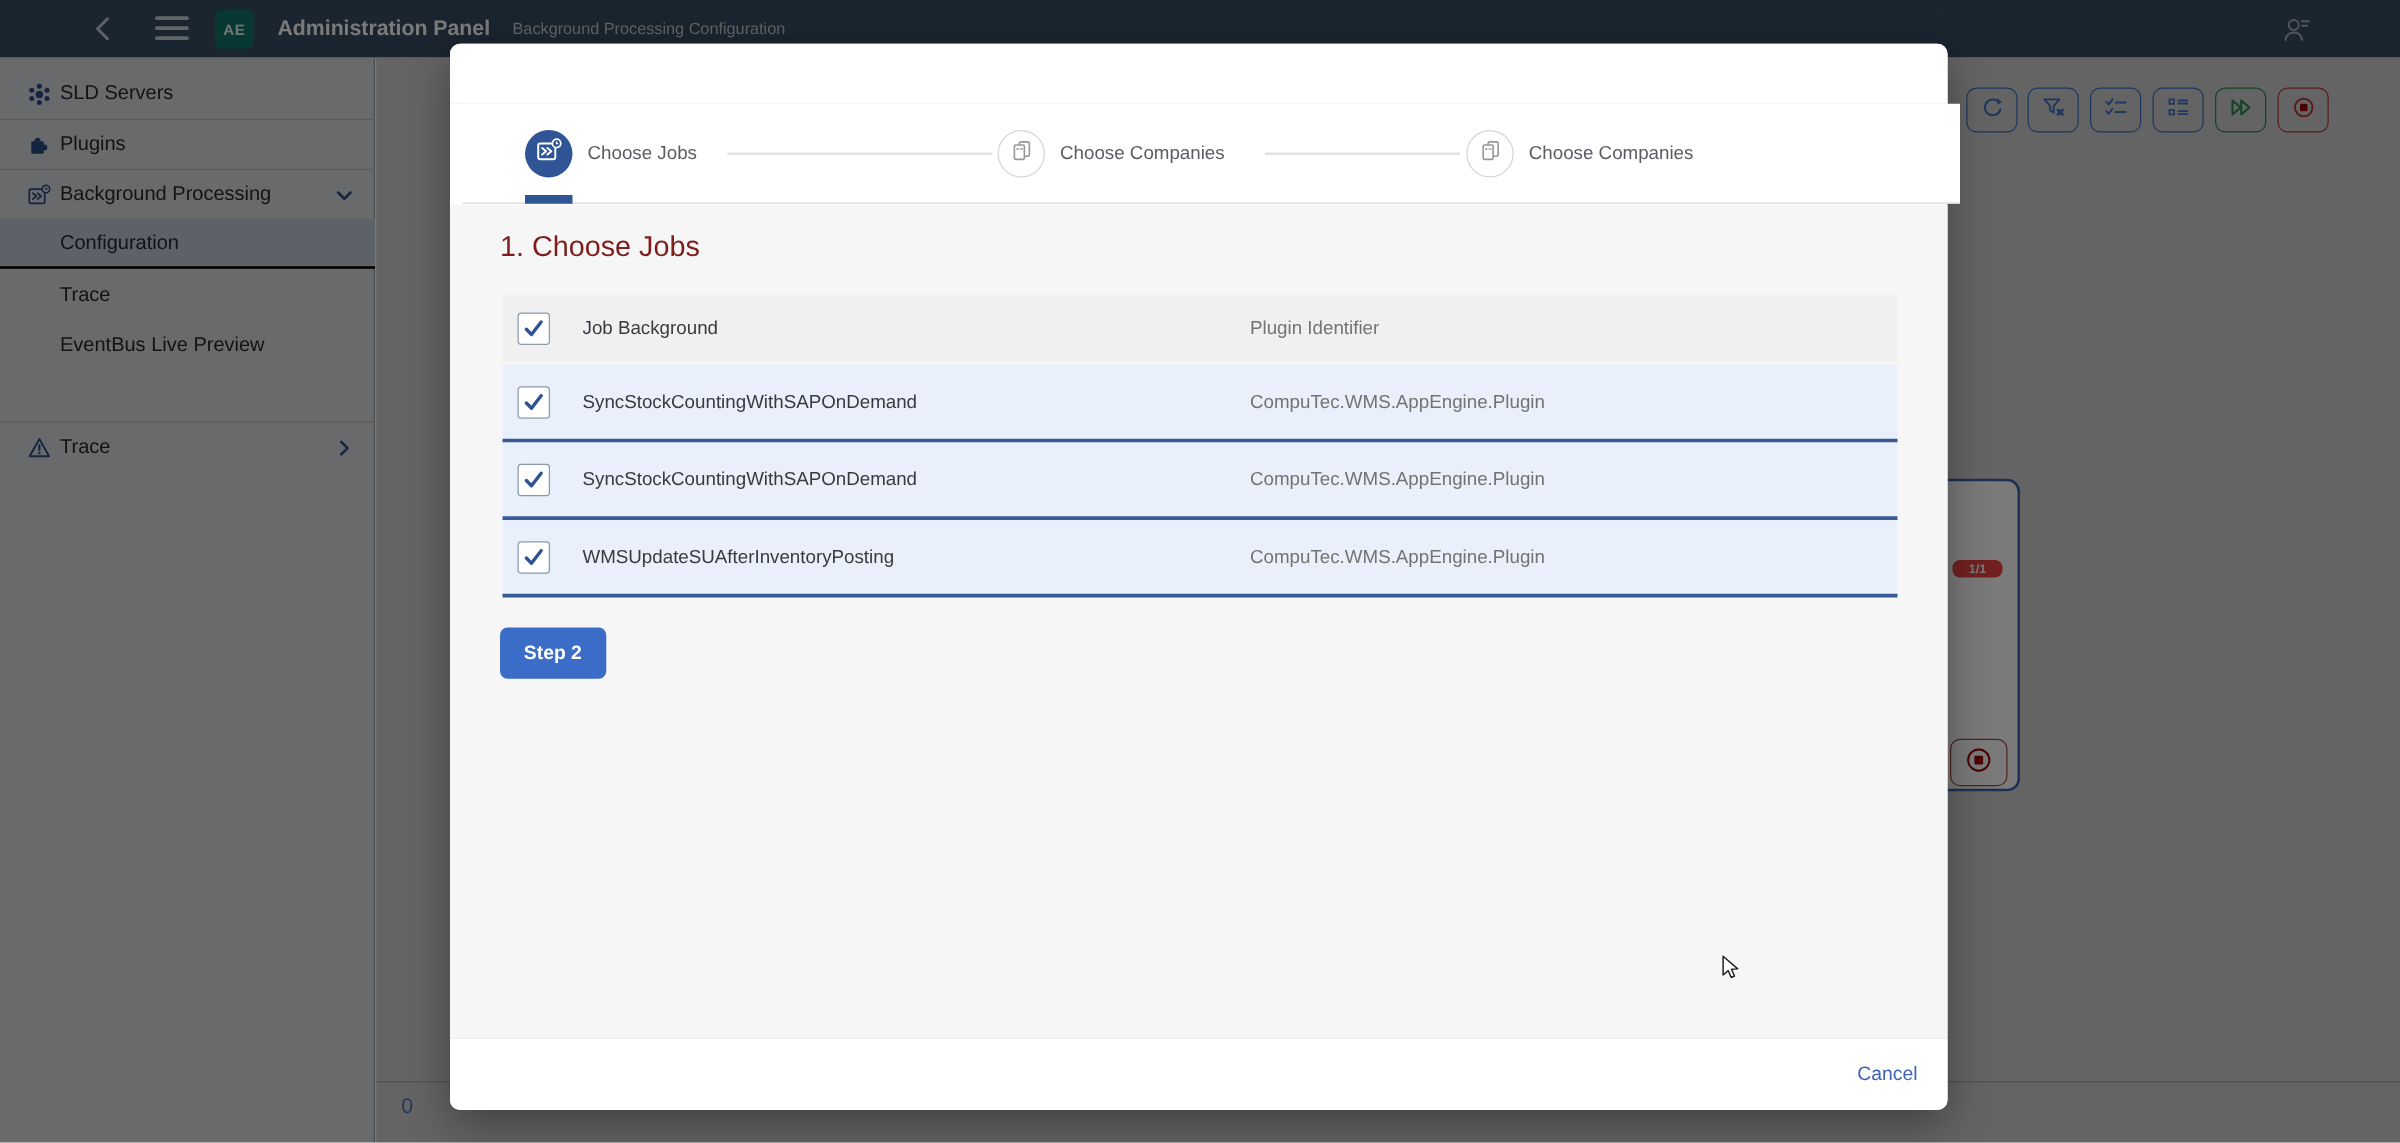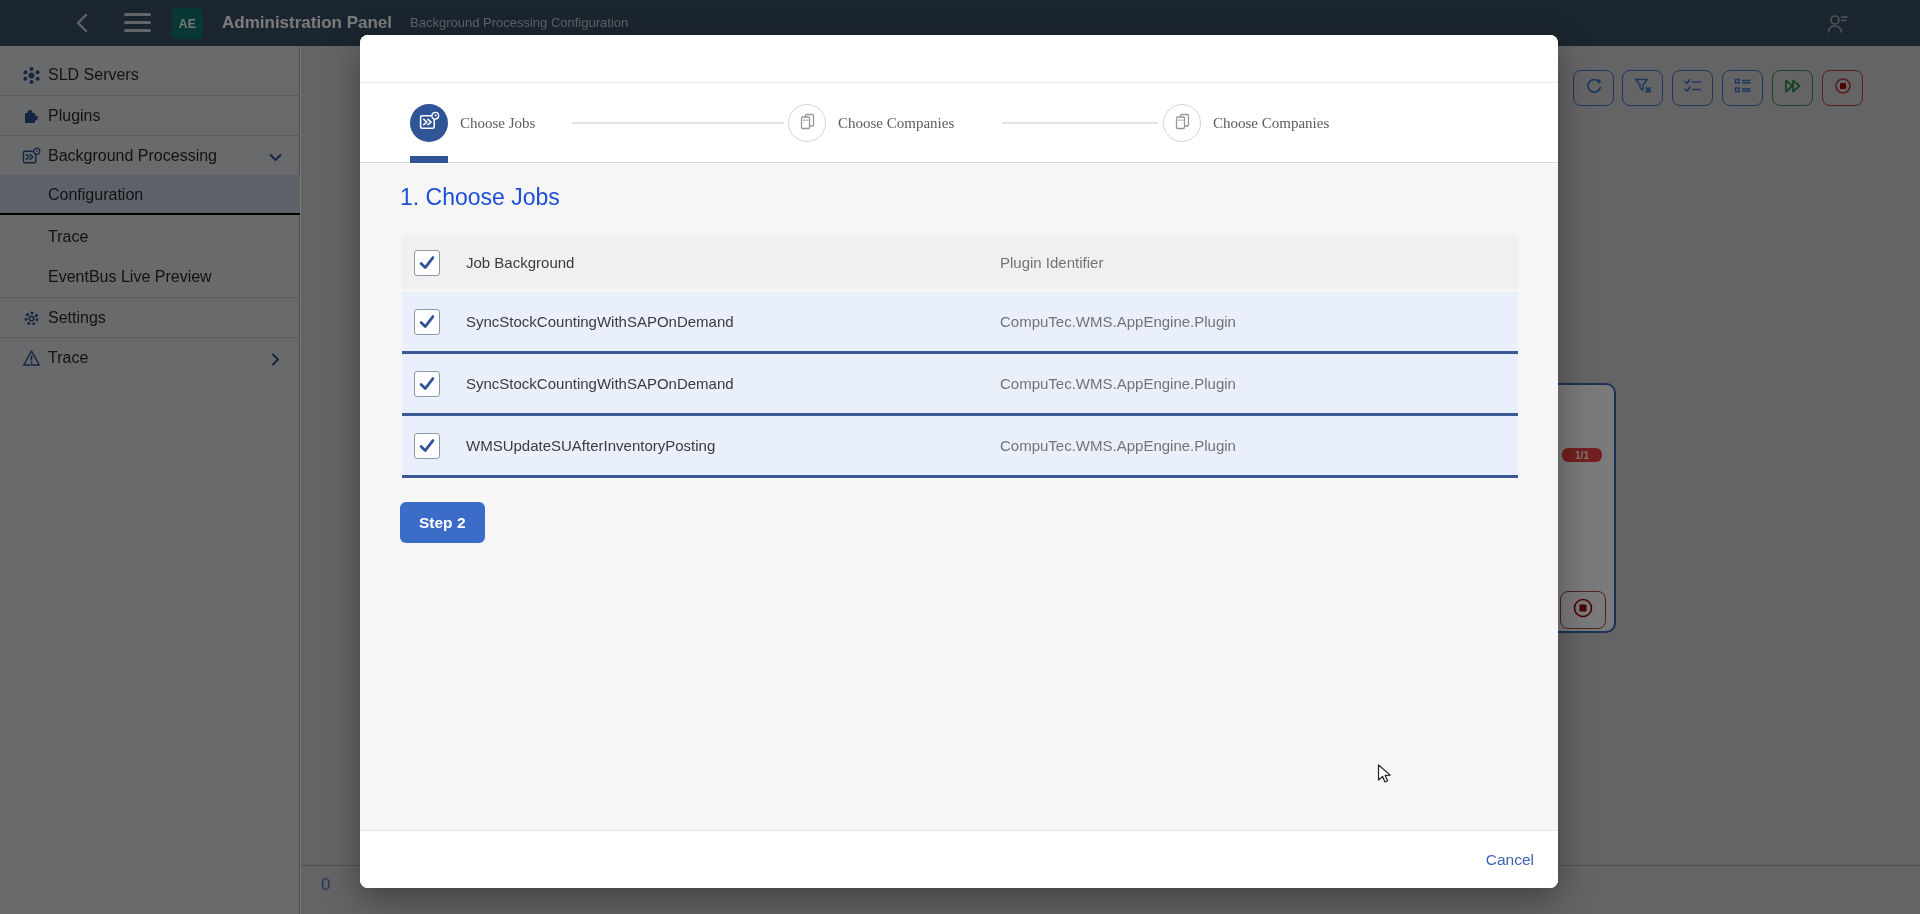--- a/index.html
+++ b/index.html
@@ -49,32 +49,32 @@
 
   
   .overlay { position:absolute; left:0; top:0; width:1920px; height:914px;
              background:rgba(0,0,0,0.52); z-index:50; }
 
   
   .modal { position:absolute; left:360px; top:35px; width:1198px; height:853px; background:#ffffff;
            border-radius:8px; box-shadow:0 12px 34px rgba(0,0,0,.35); z-index:100; }
   .modal-top { position:absolute; left:0; top:0; width:100%; height:48px;
                border-bottom:1px solid #ededed; border-radius:8px 8px 0 0; background:#fff; }
-  .wizard { position:absolute; left:0; top:48px; width:100%; height:80px; background:#fff;
-            border-bottom:1px solid #d8d8d8;font-family:Liberation Serif, serif; }
+  .wizard { position:absolute; left:10px; top:48px; width:100%; height:80px; background:#fff;
+            border-bottom:1px solid #d8d8d8; }
   .step-circle { position:absolute; top:21px; width:38px; height:38px; border-radius:50%;
                  display:flex; align-items:center; justify-content:center; cursor:pointer; }
   .step-circle.active { background:#2f5597; }
   .step-circle.idle { background:#fff; border:1px solid #d5d5d5; }
   .step-label { position:absolute; top:0; height:80px; line-height:80px; font-size:15px; color:#595d62; white-space:nowrap; }
   .step-conn { position:absolute; top:39px; height:2px; background:#e2e2e2; }
   .step-indicator { position:absolute; left:50px; bottom:-1px; width:38px; height:7px; background:#2f5597; }
 
   .modal-body { position:absolute; left:0; top:129px; width:100%; height:666px; background:#f6f6f6; }
-  .dlg-heading { position:absolute; left:40px; top:20px; font-size:23px; color:#1d4ed8; }
+  .dlg-heading { position:absolute; left:40px; top:20px; font-size:23px; color:#7f1d1d; }
   .jobs-table { position:absolute; left:42px; top:72px; width:1116px; }
   .t-head { position:relative; height:53px; background:#f0f0f1; margin-bottom:3px; }
   .t-row { position:relative; height:62px; background:#e9f0fb; border-bottom:3px solid #3a5a96; cursor:pointer; }
   .cbx { position:absolute; left:12px; top:50%; margin-top:-13px; width:26px; height:26px; background:#fff;
          border:1.5px solid #8b9aab; border-radius:3px; display:flex; align-items:center; justify-content:center; cursor:pointer; }
   .cell-job { position:absolute; left:64px; top:0; height:100%; display:flex; align-items:center;
               font-size:15px; color:#383c41; }
   .cell-plugin { position:absolute; left:598px; top:0; height:100%; display:flex; align-items:center;
                  font-size:15px; color:#737373; }
   .step2-btn { position:absolute; left:40px; top:338px; height:41px; padding:0 19px; background:#3b6cc7;
@@ -154,28 +154,20 @@
   </div>
   <div class="side-item selected" style="top:129px;">
     <span class="lbl">Configuration</span>
   </div>
   <div class="side-item" style="top:171px;">
     <span class="lbl">Trace</span>
   </div>
   <div class="side-item" style="top:211px;">
     <span class="lbl">EventBus Live Preview</span>
   </div>
-  <div class="side-item sep" style="top:251px;">
-    <span class="ic">
-      <svg width="19" height="19" viewBox="0 0 19 19">
-        <circle cx="9.5" cy="9.5" r="5.6" fill="none" stroke="#2d4e87" stroke-width="2.6" stroke-dasharray="2.6 2.4"></circle>
-        <circle cx="9.5" cy="9.5" r="2.3" fill="none" stroke="#2d4e87" stroke-width="1.5"></circle>
-      </svg></span>
-    <span class="lbl">Settings</span>
-  </div>
   <div class="side-item sep" style="top:291px;">
     <span class="ic">
       <svg width="19" height="19" viewBox="0 0 19 19">
         <path d="M9.5 2.2 L17.3 16 H1.7 Z" fill="none" stroke="#2d4e87" stroke-width="1.5" stroke-linejoin="round"></path>
         <line x1="9.5" y1="7.2" x2="9.5" y2="11" stroke="#2d4e87" stroke-width="1.6" stroke-linecap="round"></line>
         <circle cx="9.5" cy="13.4" r="1" fill="#2d4e87"></circle>
       </svg></span>
     <span class="lbl">Trace</span>
     <span class="chev">
       <svg width="13" height="13" viewBox="0 0 13 13">

